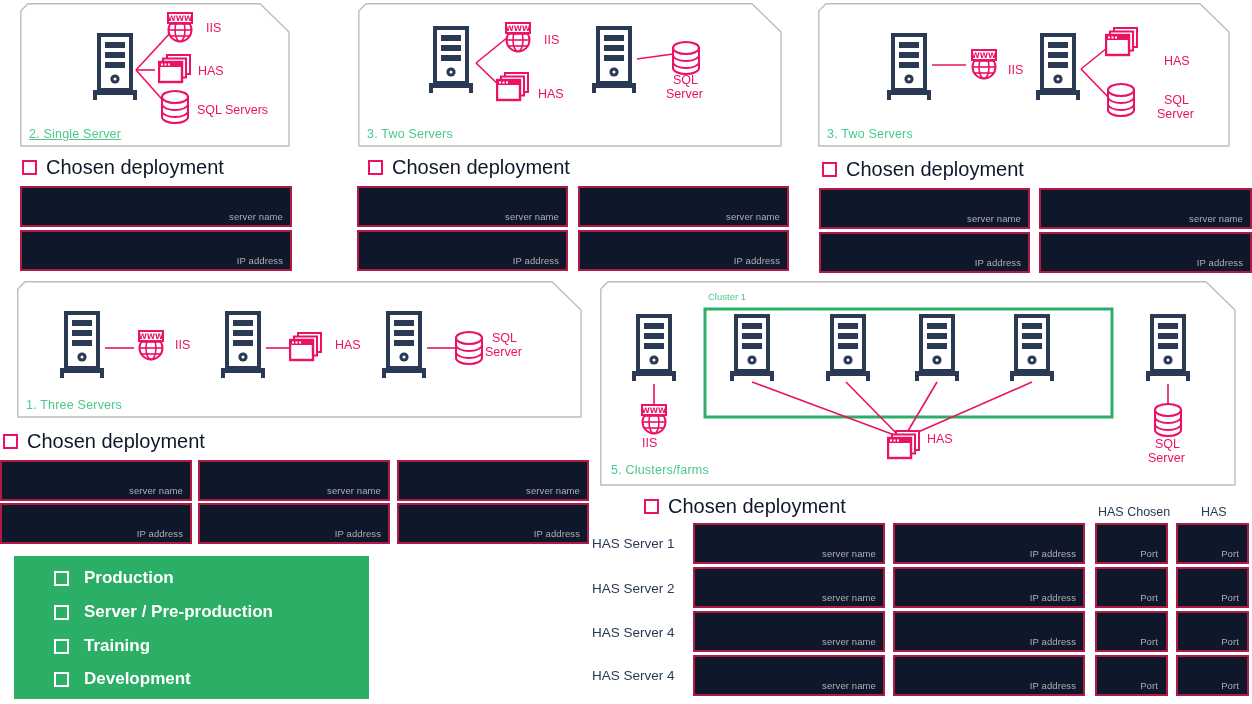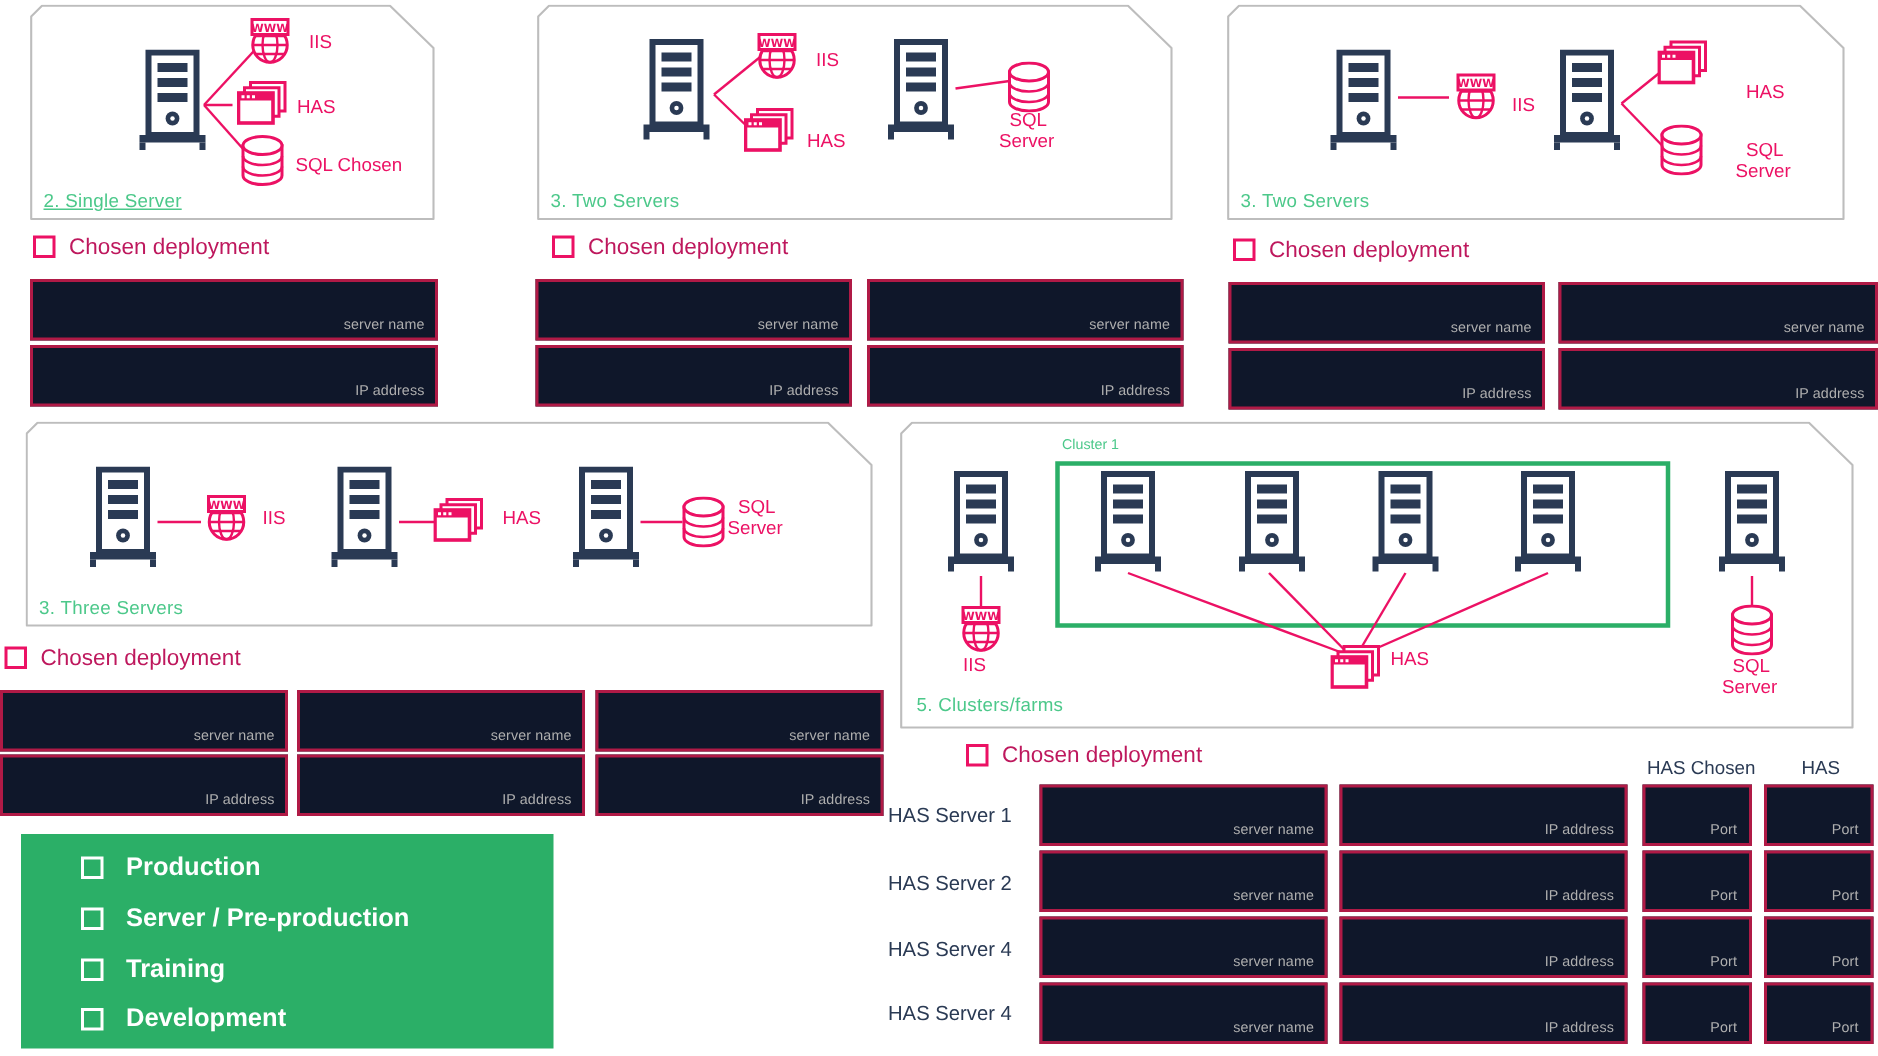--- a/index.html
+++ b/index.html
@@ -37,22 +37,22 @@
     gap: 9px;
     white-space: nowrap;
   }
   .chk-box {
     width: 15px; height: 15px;
     border: 2px solid #EC1164;
     background: #fff;
     flex: 0 0 auto;
   }
   .chk-label {
-    font-size: 15px;
-    color: #be185d;
+    font-size: 20px;
+    color: #0f172a;
   }
 
   
   .field {
     position: absolute;
     border: 2.5px solid #B01A46;
     background: #0f172a;
     display: flex;
     align-items: flex-end;
     justify-content: flex-end;
@@ -177,21 +177,21 @@
       <line x1="116" y1="67" x2="152" y2="28" stroke="#EC1164" stroke-width="1.6"></line>
       <line x1="116" y1="67" x2="135" y2="67" stroke="#EC1164" stroke-width="1.6"></line>
       <line x1="116" y1="67" x2="148" y2="103" stroke="#EC1164" stroke-width="1.6"></line>
       <use href="#sym-server" x="72" y="30" width="46" height="72"></use>
       <use href="#sym-globe" x="143" y="8" width="34" height="34"></use>
       <use href="#sym-windows" x="138" y="50" width="34" height="32"></use>
       <use href="#sym-db" x="140" y="87" width="30" height="34"></use>
     </svg>
     <div class="icon-text" style="left:186px; top:19px;">IIS</div>
     <div class="icon-text" style="left:178px; top:62px;">HAS</div>
-    <div class="icon-text" style="left:177px; top:101px;">SQL Chosen</div>
+    <div class="icon-text" style="left:177px; top:101px;">SQL Servers</div>
     <div class="panel-title" style="left:9px; top:124px;text-decoration:underline;">2. Single  Server</div>
   </div>
   <div class="chk-row" style="left:22px; top:156px;">
     <span class="chk-box"></span>
     <span class="chk-label">Chosen deployment</span>
   </div>
   <div class="field" style="left:20px; top:186px; width:272px; height:41px;">
     <span class="ph">server name</span>
   </div>
   <div class="field" style="left:20px; top:230px; width:272px; height:41px;">
@@ -284,21 +284,21 @@
       <use href="#sym-globe" x="117" y="48" width="34" height="34"></use>
       <use href="#sym-server" x="203" y="30" width="46" height="72"></use>
       <use href="#sym-windows" x="272" y="50" width="34" height="32"></use>
       <use href="#sym-server" x="364" y="30" width="46" height="72"></use>
       <use href="#sym-db" x="437" y="50" width="30" height="34"></use>
     </svg>
     <div class="icon-text" style="left:158px; top:58px;">IIS</div>
     <div class="icon-text" style="left:318px; top:58px;">HAS</div>
     <div class="icon-text" style="left:475px; top:51px;">SQL</div>
     <div class="icon-text" style="left:468px; top:65px;">Server</div>
-    <div class="panel-title" style="left:9px; top:117px;">3. Three Servers</div>
+    <div class="panel-title" style="left:9px; top:117px;">1. Three Servers</div>
   </div>
   <div class="chk-row" style="left:3px; top:430px;">
     <span class="chk-box"></span>
     <span class="chk-label">Chosen deployment</span>
   </div>
   <div class="field" style="left:0px; top:460px; width:192px; height:41px;">
     <span class="ph">server name</span>
   </div>
   <div class="field" style="left:198px; top:460px; width:192px; height:41px;">
     <span class="ph">server name</span>

